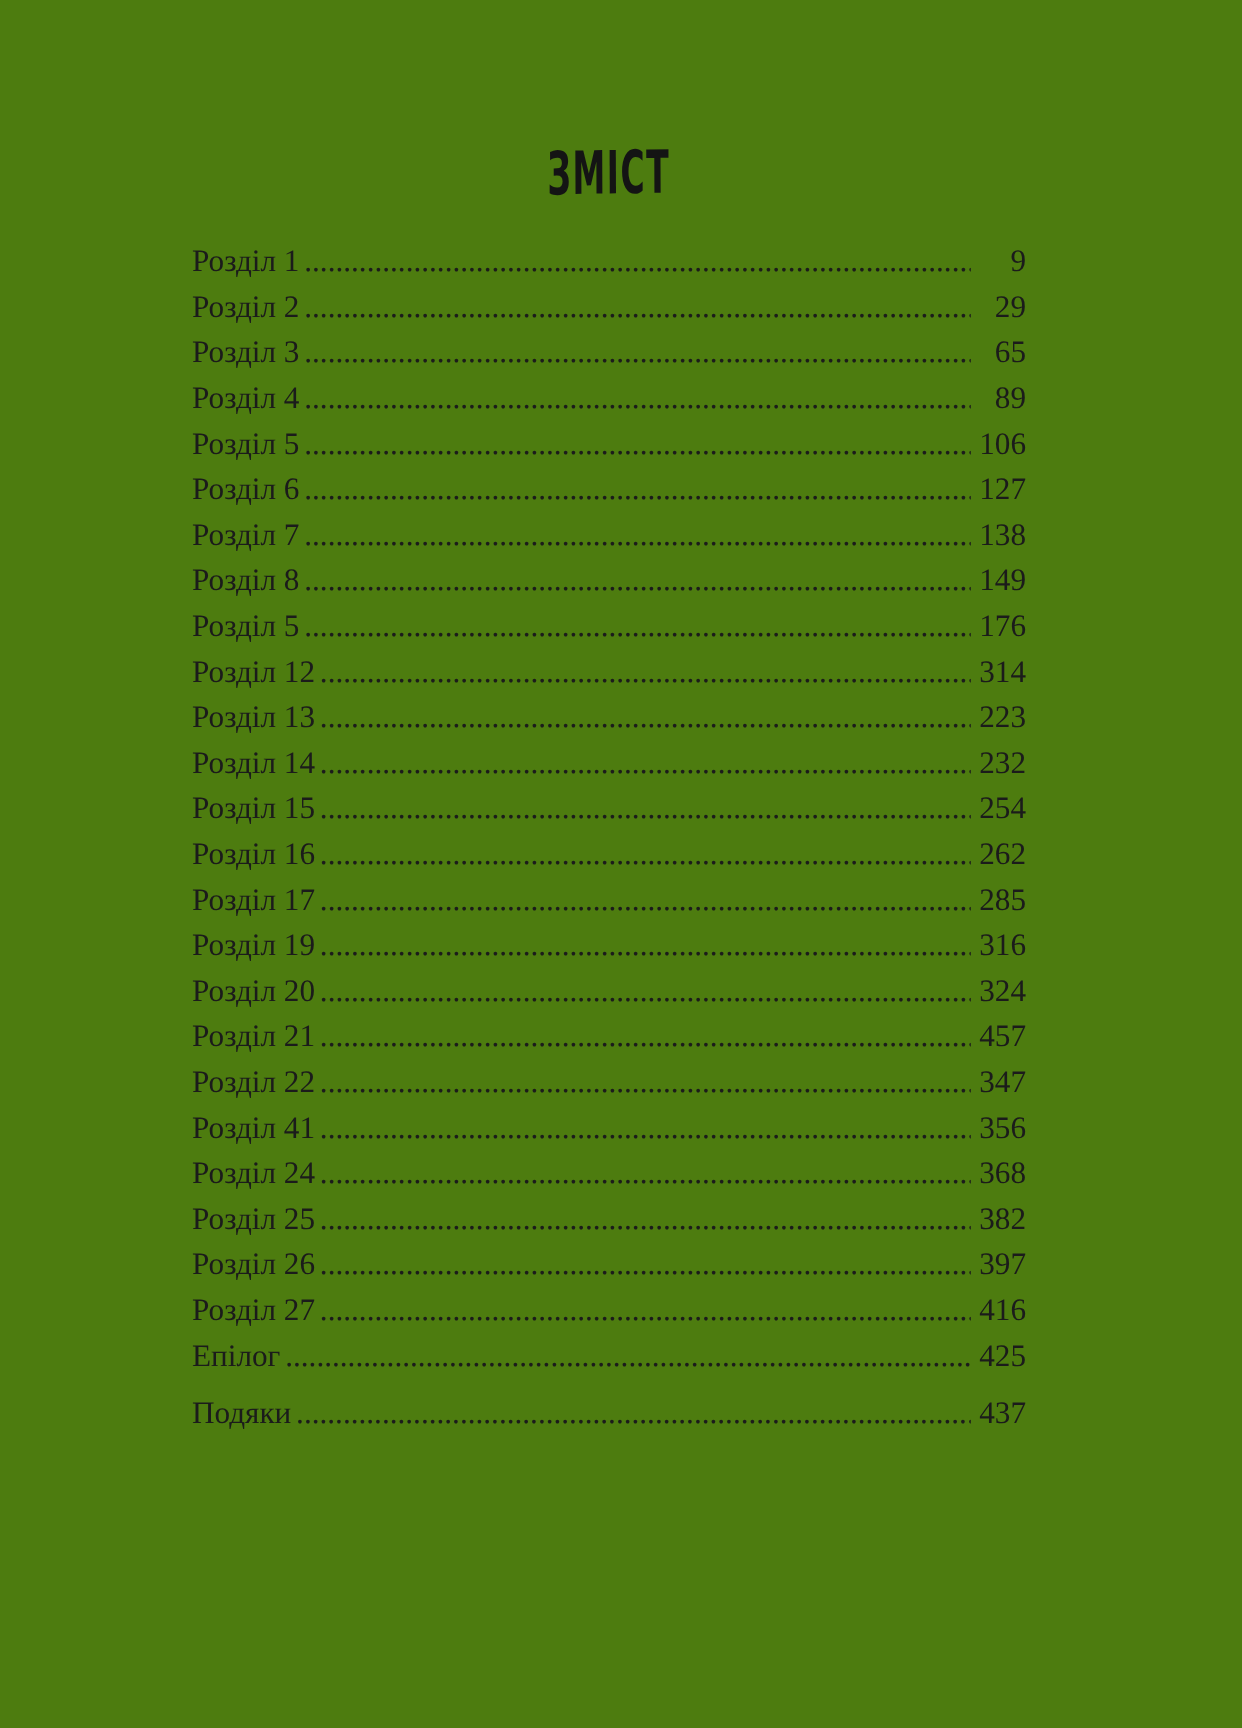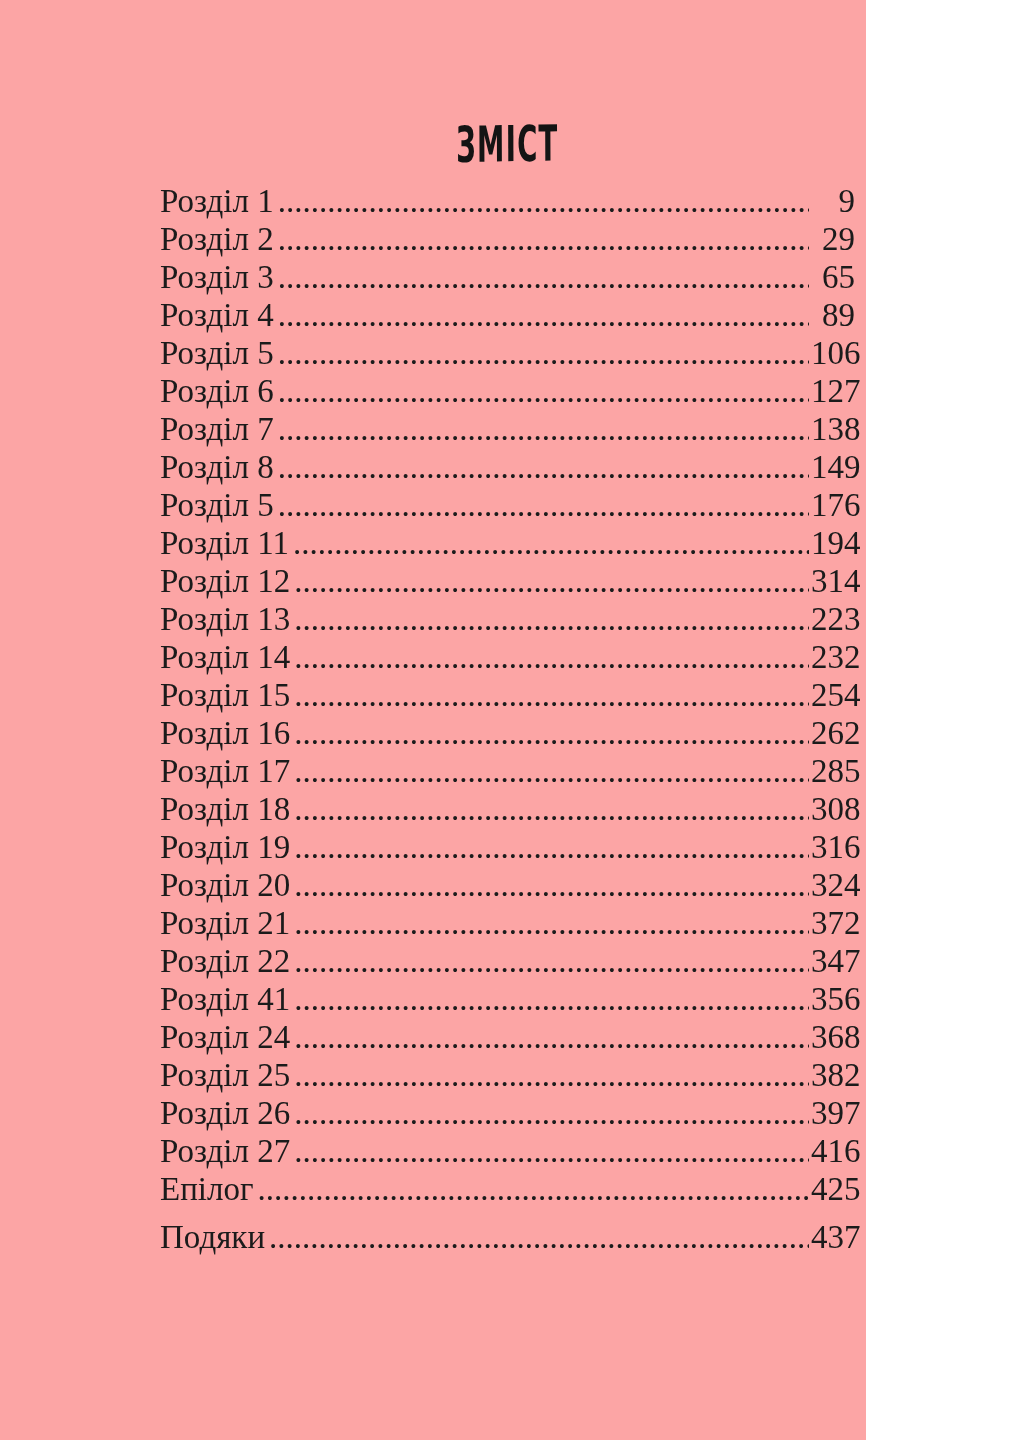--- a/index.html
+++ b/index.html
@@ -2,23 +2,23 @@
 <html lang="uk"><head>
 <meta charset="utf-8">
 <style>
   html, body {
     margin: 0;
     padding: 0;
     background: #ffffff;
   }
   .page {
     position: relative;
-    width: 866px;
+    width: 1035px;
     height: 1440px;
-    background: #fca5a5;
+    background: #4d7c0f;
     color: #1b1b1b;
     overflow: hidden;
     font-family: "Liberation Serif", "DejaVu Serif", serif;
   }
   .toc-block {
     position: absolute;
     left: 160px;
     top: 0;
     width: 695px;
   }
@@ -32,22 +32,22 @@
     font-size: 46px;
     letter-spacing: 2px;
     color: #141414;
   }
   .toc-title .squeeze {
     display: inline-block;
     transform: scaleX(0.60) scaleY(1.08) rotate(-0.5deg);
     transform-origin: center;
   }
   .toc-list {
-    margin-top: 10px;
-    font-size: 33px;
+    margin-top: 27px;
+    font-size: 26px;
     line-height: 38px;
   }
   .toc-row {
     display: flex;
     align-items: baseline;
     height: 38px;
     white-space: nowrap;
   }
   .toc-row:last-child {
     margin-top: 10px;
@@ -126,25 +126,20 @@
     <span class="toc-entry-page">149</span>
   </div>
 
 
   <div class="toc-row">
     <span class="toc-entry-label">Розділ 5</span>
     <span class="dot-leader"></span>
     <span class="toc-entry-page">176</span>
   </div>
 
-  <div class="toc-row">
-    <span class="toc-entry-label">Розділ 11</span>
-    <span class="dot-leader"></span>
-    <span class="toc-entry-page">194</span>
-  </div>
 
   <div class="toc-row">
     <span class="toc-entry-label">Розділ 12</span>
     <span class="dot-leader"></span>
     <span class="toc-entry-page">314</span>
   </div>
 
   <div class="toc-row">
     <span class="toc-entry-label">Розділ 13</span>
     <span class="dot-leader"></span>
@@ -168,42 +163,37 @@
     <span class="dot-leader"></span>
     <span class="toc-entry-page">262</span>
   </div>
 
   <div class="toc-row">
     <span class="toc-entry-label">Розділ 17</span>
     <span class="dot-leader"></span>
     <span class="toc-entry-page">285</span>
   </div>
 
-  <div class="toc-row">
-    <span class="toc-entry-label">Розділ 18</span>
-    <span class="dot-leader"></span>
-    <span class="toc-entry-page">308</span>
-  </div>
 
   <div class="toc-row">
     <span class="toc-entry-label">Розділ 19</span>
     <span class="dot-leader"></span>
     <span class="toc-entry-page">316</span>
   </div>
 
   <div class="toc-row">
     <span class="toc-entry-label">Розділ 20</span>
     <span class="dot-leader"></span>
     <span class="toc-entry-page">324</span>
   </div>
 
   <div class="toc-row">
     <span class="toc-entry-label">Розділ 21</span>
     <span class="dot-leader"></span>
-    <span class="toc-entry-page">372</span>
+    <span class="toc-entry-page">457</span>
   </div>
 
   <div class="toc-row">
     <span class="toc-entry-label">Розділ 22</span>
     <span class="dot-leader"></span>
     <span class="toc-entry-page">347</span>
   </div>
 
   <div class="toc-row">
     <span class="toc-entry-label">Розділ 41</span>

